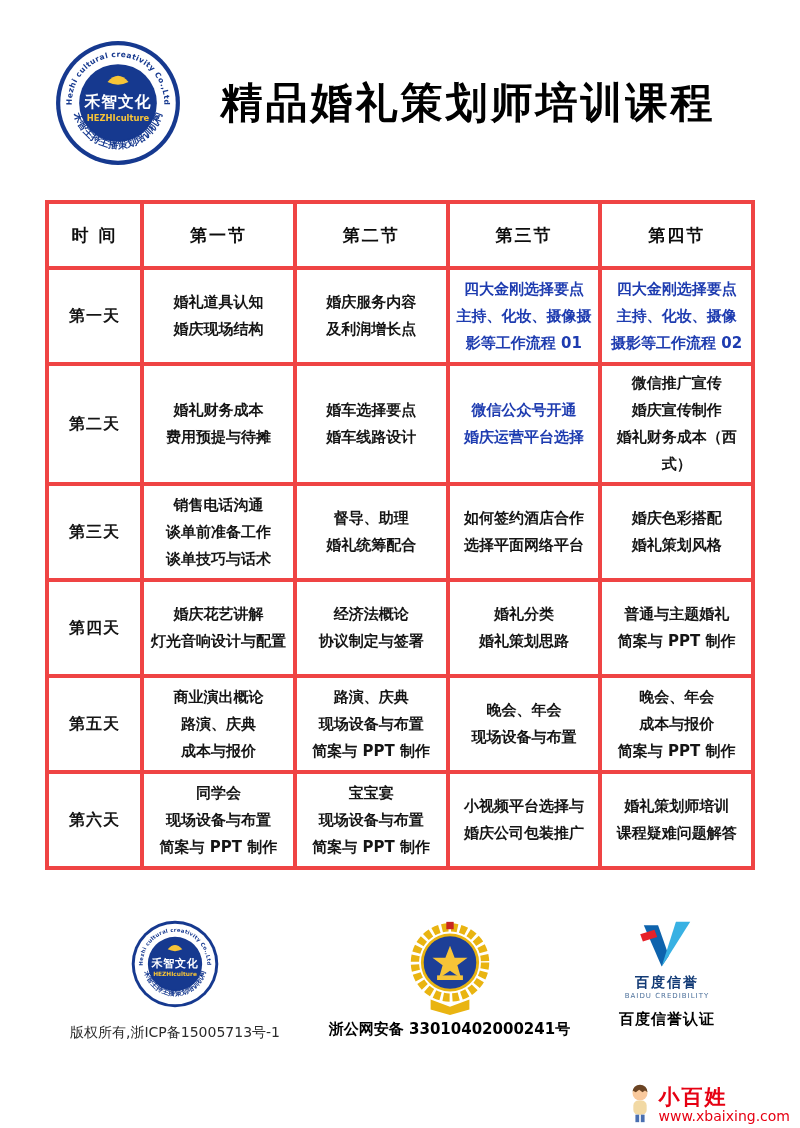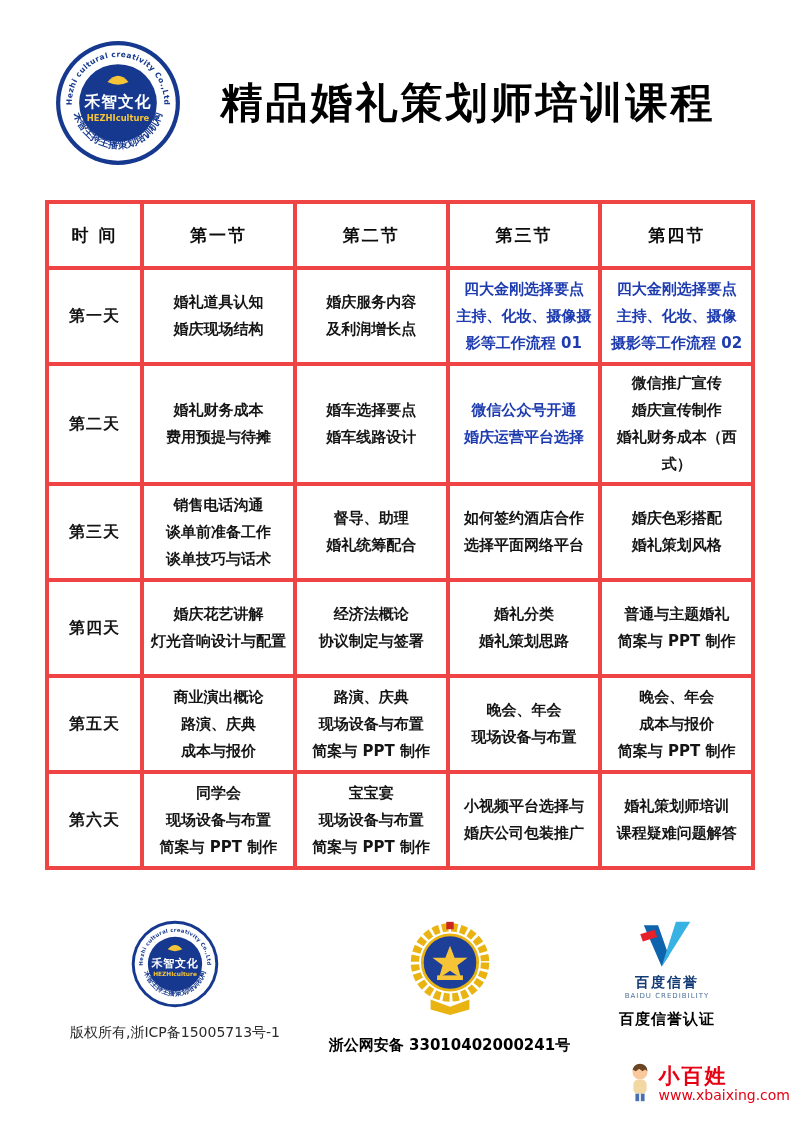--- a/index.html
+++ b/index.html
@@ -25,28 +25,28 @@
   .course-table th { height:66px; font-size:17px; font-weight:bold; letter-spacing:2px; color:#0d0d0d; }
   .course-table td { height:96px; font-size:15px; line-height:1.8; font-weight:600; color:#151515; padding:4px 2px; }
   .course-table td.day { font-size:16px; font-weight:bold; letter-spacing:1px; }
   .course-table td.blue { color:var(--cell-highlight, #1e3cb0); }
 
   
   .footer { position:absolute; top:920px; left:0; right:0; display:flex; justify-content:space-between; padding:0 85px 0 70px; align-items:flex-start; }
   .f-col { display:flex; flex-direction:column; align-items:center; }
   .copyright { margin-top:16px; font-size:14px; color:#2a2a2a; white-space:nowrap; }
   .badge { width:86px; height:96px; }
-  .police-text { margin-top:20px; font-size:15px; font-weight:bold; color:#000; white-space:nowrap; }
+  .police-text { margin-top:4px; font-size:15px; font-weight:bold; color:#000; white-space:nowrap; }
   .baidu { width:58px; height:50px; }
   .baidu-cn { margin-top:4px; font-size:14px; font-weight:bold; color:#123a75; letter-spacing:2px; }
   .baidu-en { font-size:7px; color:#4b6f9a; letter-spacing:1px; }
   .baidu-cert { margin-top:10px; font-size:15px; font-weight:bold; color:#000; letter-spacing:1px; }
 
   
-  .watermark { position:absolute; right:10px; bottom:25px; display:flex; align-items:flex-end; gap:4px; }
+  .watermark { position:absolute; right:10px; bottom:4px; display:flex; align-items:flex-end; gap:4px; }
   .mascot { width:30px; height:42px; }
   .wm-text { text-align:left; line-height:1.1; }
   .wm-name { font-size:21px; font-weight:bold; color:var(--watermark-red, #e60012); letter-spacing:2px; }
   .wm-url { font-size:14px; color:var(--watermark-red, #e60012); }
 </style>
 </head>
 <body>
 
 <div class="page">
 

